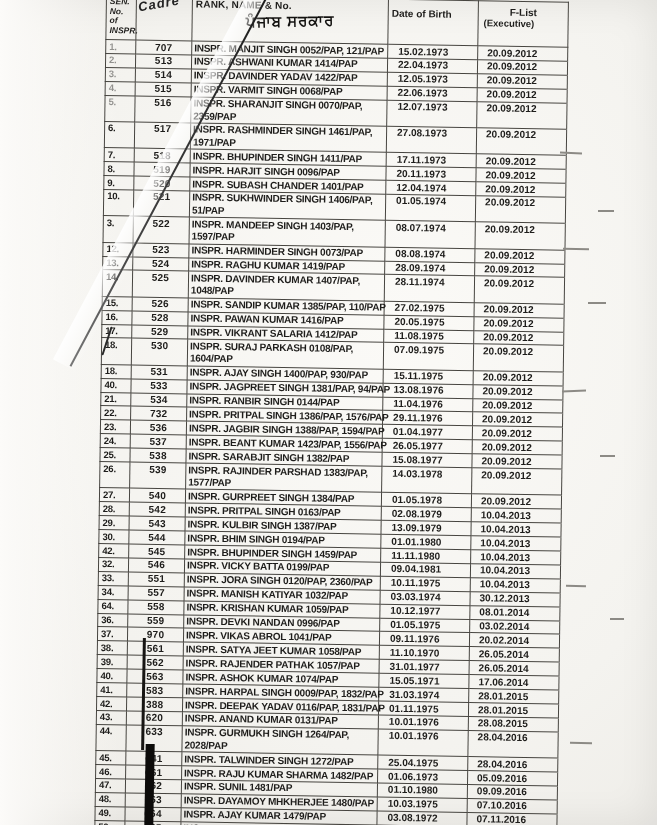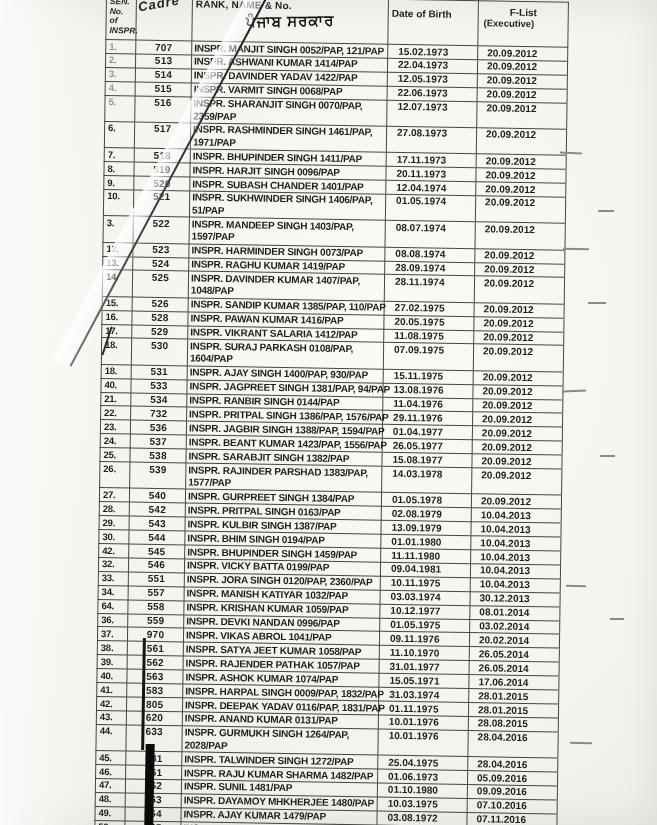--- a/index.html
+++ b/index.html
@@ -491,21 +491,21 @@
             <td class="sen">41.</td>
             <td class="num">583</td>
             <td class="name">
               <div>INSPR. HARPAL SINGH 0009/PAP, 1832/PAP</div>
             </td>
             <td class="dob">31.03.1974</td>
             <td class="flist">28.01.2015</td>
           </tr>
           <tr>
             <td class="sen">42.</td>
-            <td class="num">805</td>
+            <td class="num">388</td>
             <td class="name">
               <div>INSPR. DEEPAK YADAV 0116/PAP, 1831/PAP</div>
             </td>
             <td class="dob">01.11.1975</td>
             <td class="flist">28.01.2015</td>
           </tr>
           <tr>
             <td class="sen">43.</td>
             <td class="num">620</td>
             <td class="name">

